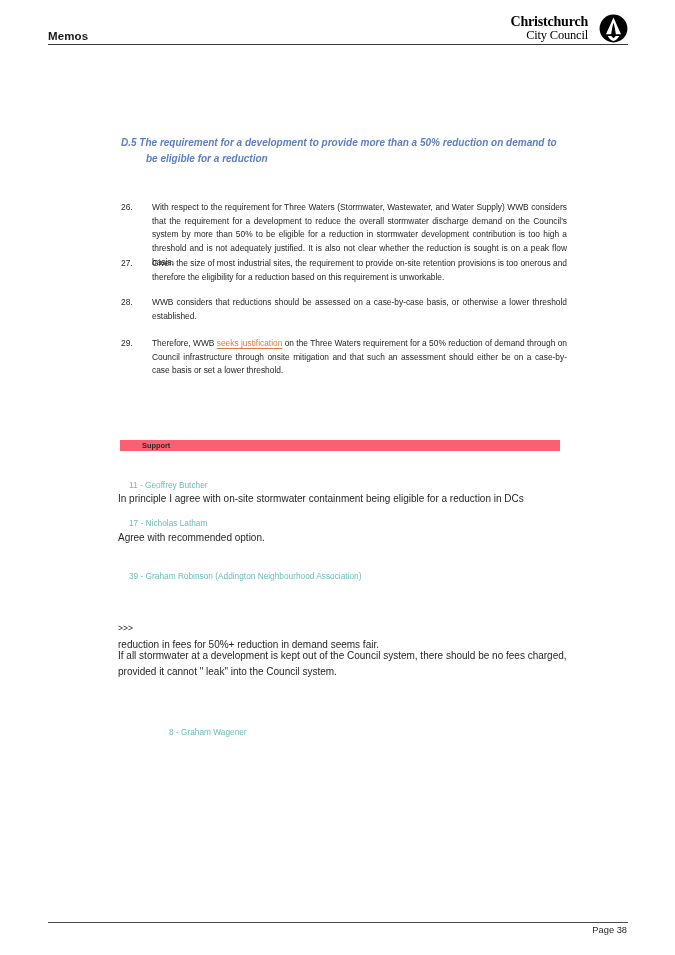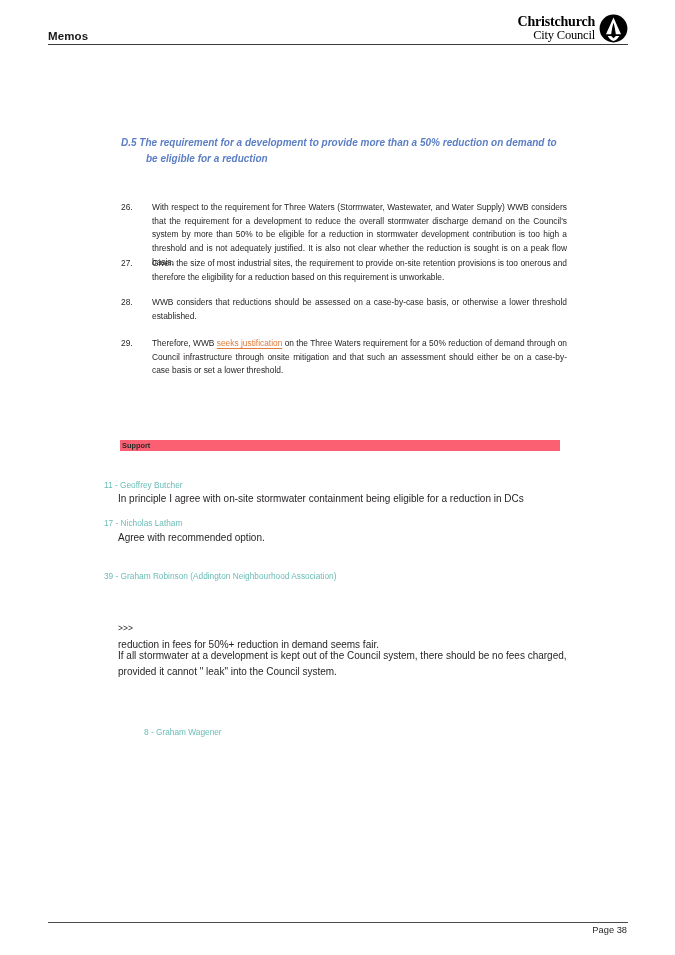--- a/index.html
+++ b/index.html
@@ -41,21 +41,21 @@
     font-weight: bold;
     letter-spacing: 0.1px;
     color: #1a1a1a;
   }
   .logo-block {
     position: absolute;
     right: 0;
     top: 0;
     display: flex;
     align-items: center;
-    gap: 4px;
+    gap: 11px;
   }
   .logo-text {
     text-align: right;
     line-height: 1.04;
     font-family: "Liberation Serif", serif;
   }
   .logo-text .l1 {
     display: block;
     font-size: 14px;
     font-weight: bold;
@@ -141,33 +141,34 @@
   
   .support-banner {
     position: absolute;
     left: 120px;
     top: 440px;
     width: 440px;
     height: 11px;
     background: #fa6071;
     display: flex;
     align-items: center;
+    padding-left: 20px;
   }
   .support-banner .btxt {
     font-size: 7.4px;
     font-weight: bold;
     color: #2b2b2b;
     padding-left: 2px;
     line-height: 1;
   }
 
   
   .sub-name {
     position: absolute;
-    left: 104px;
+    left: 129px;
     width: 450px;
     color: #6bbdb6;
     font-size: 8.3px;
     line-height: 1.5;
   }
   .sub-body {
     position: absolute;
     left: 118px;
     width: 452px;
     color: #231f20;

